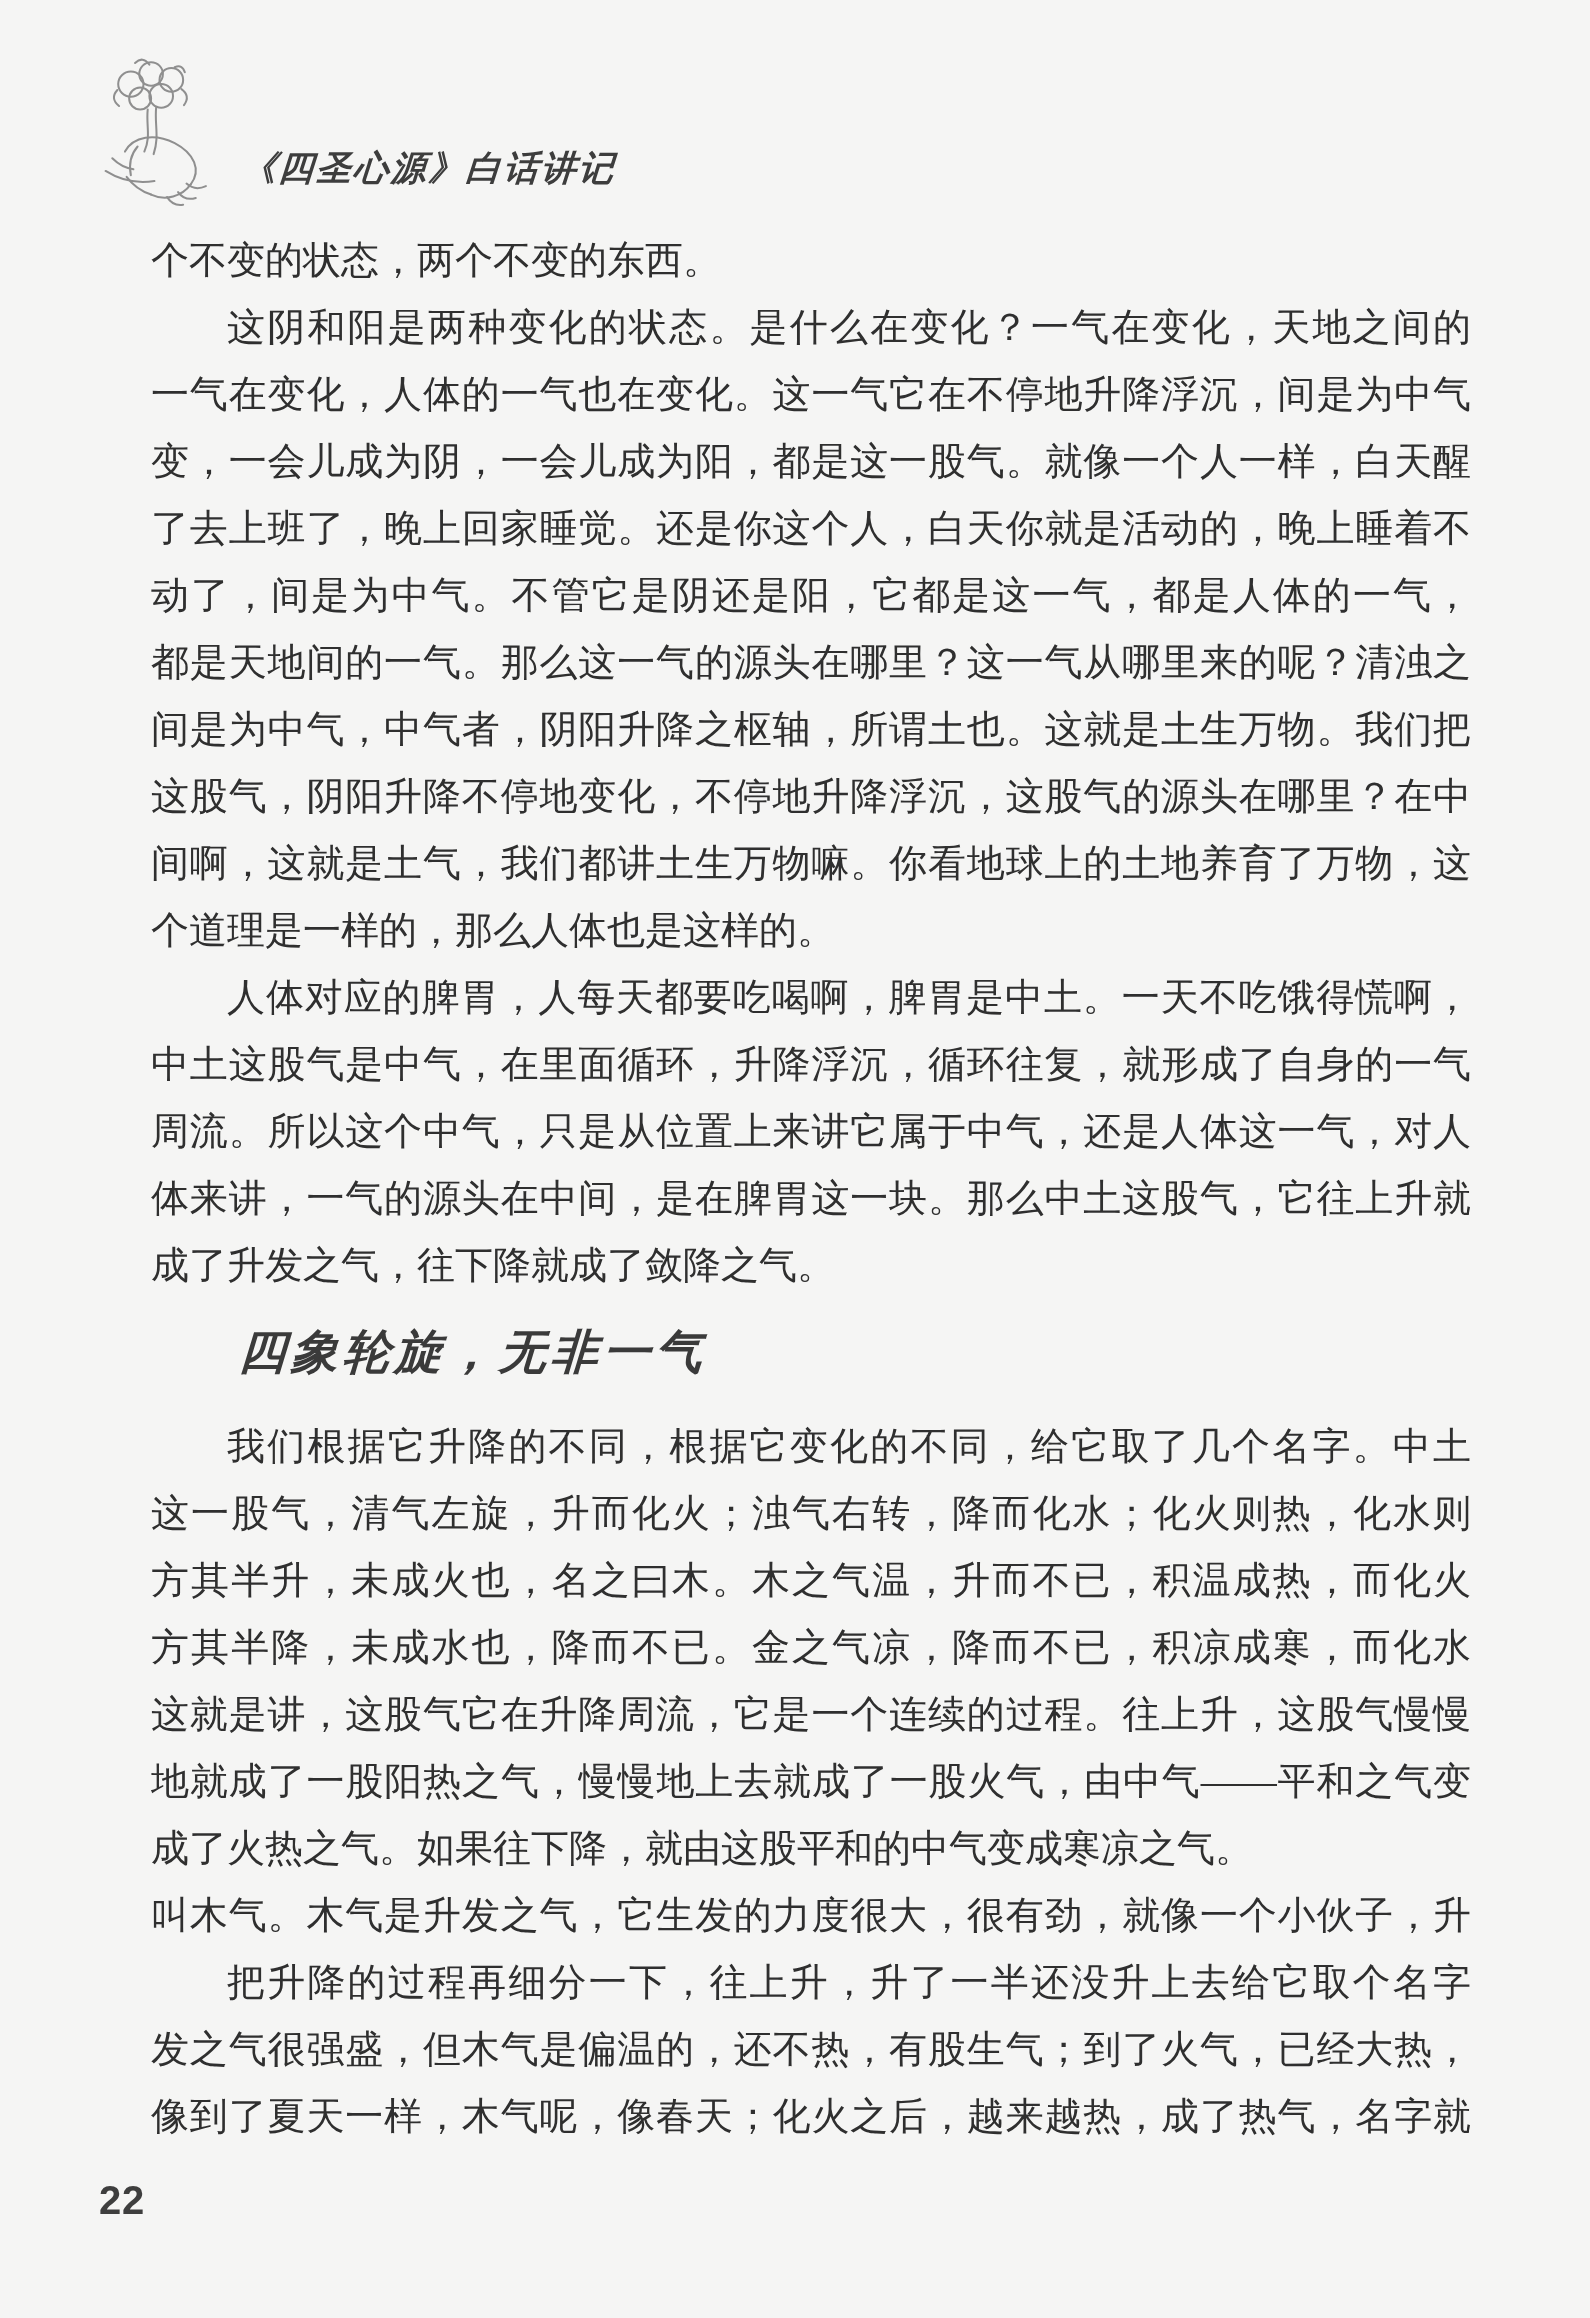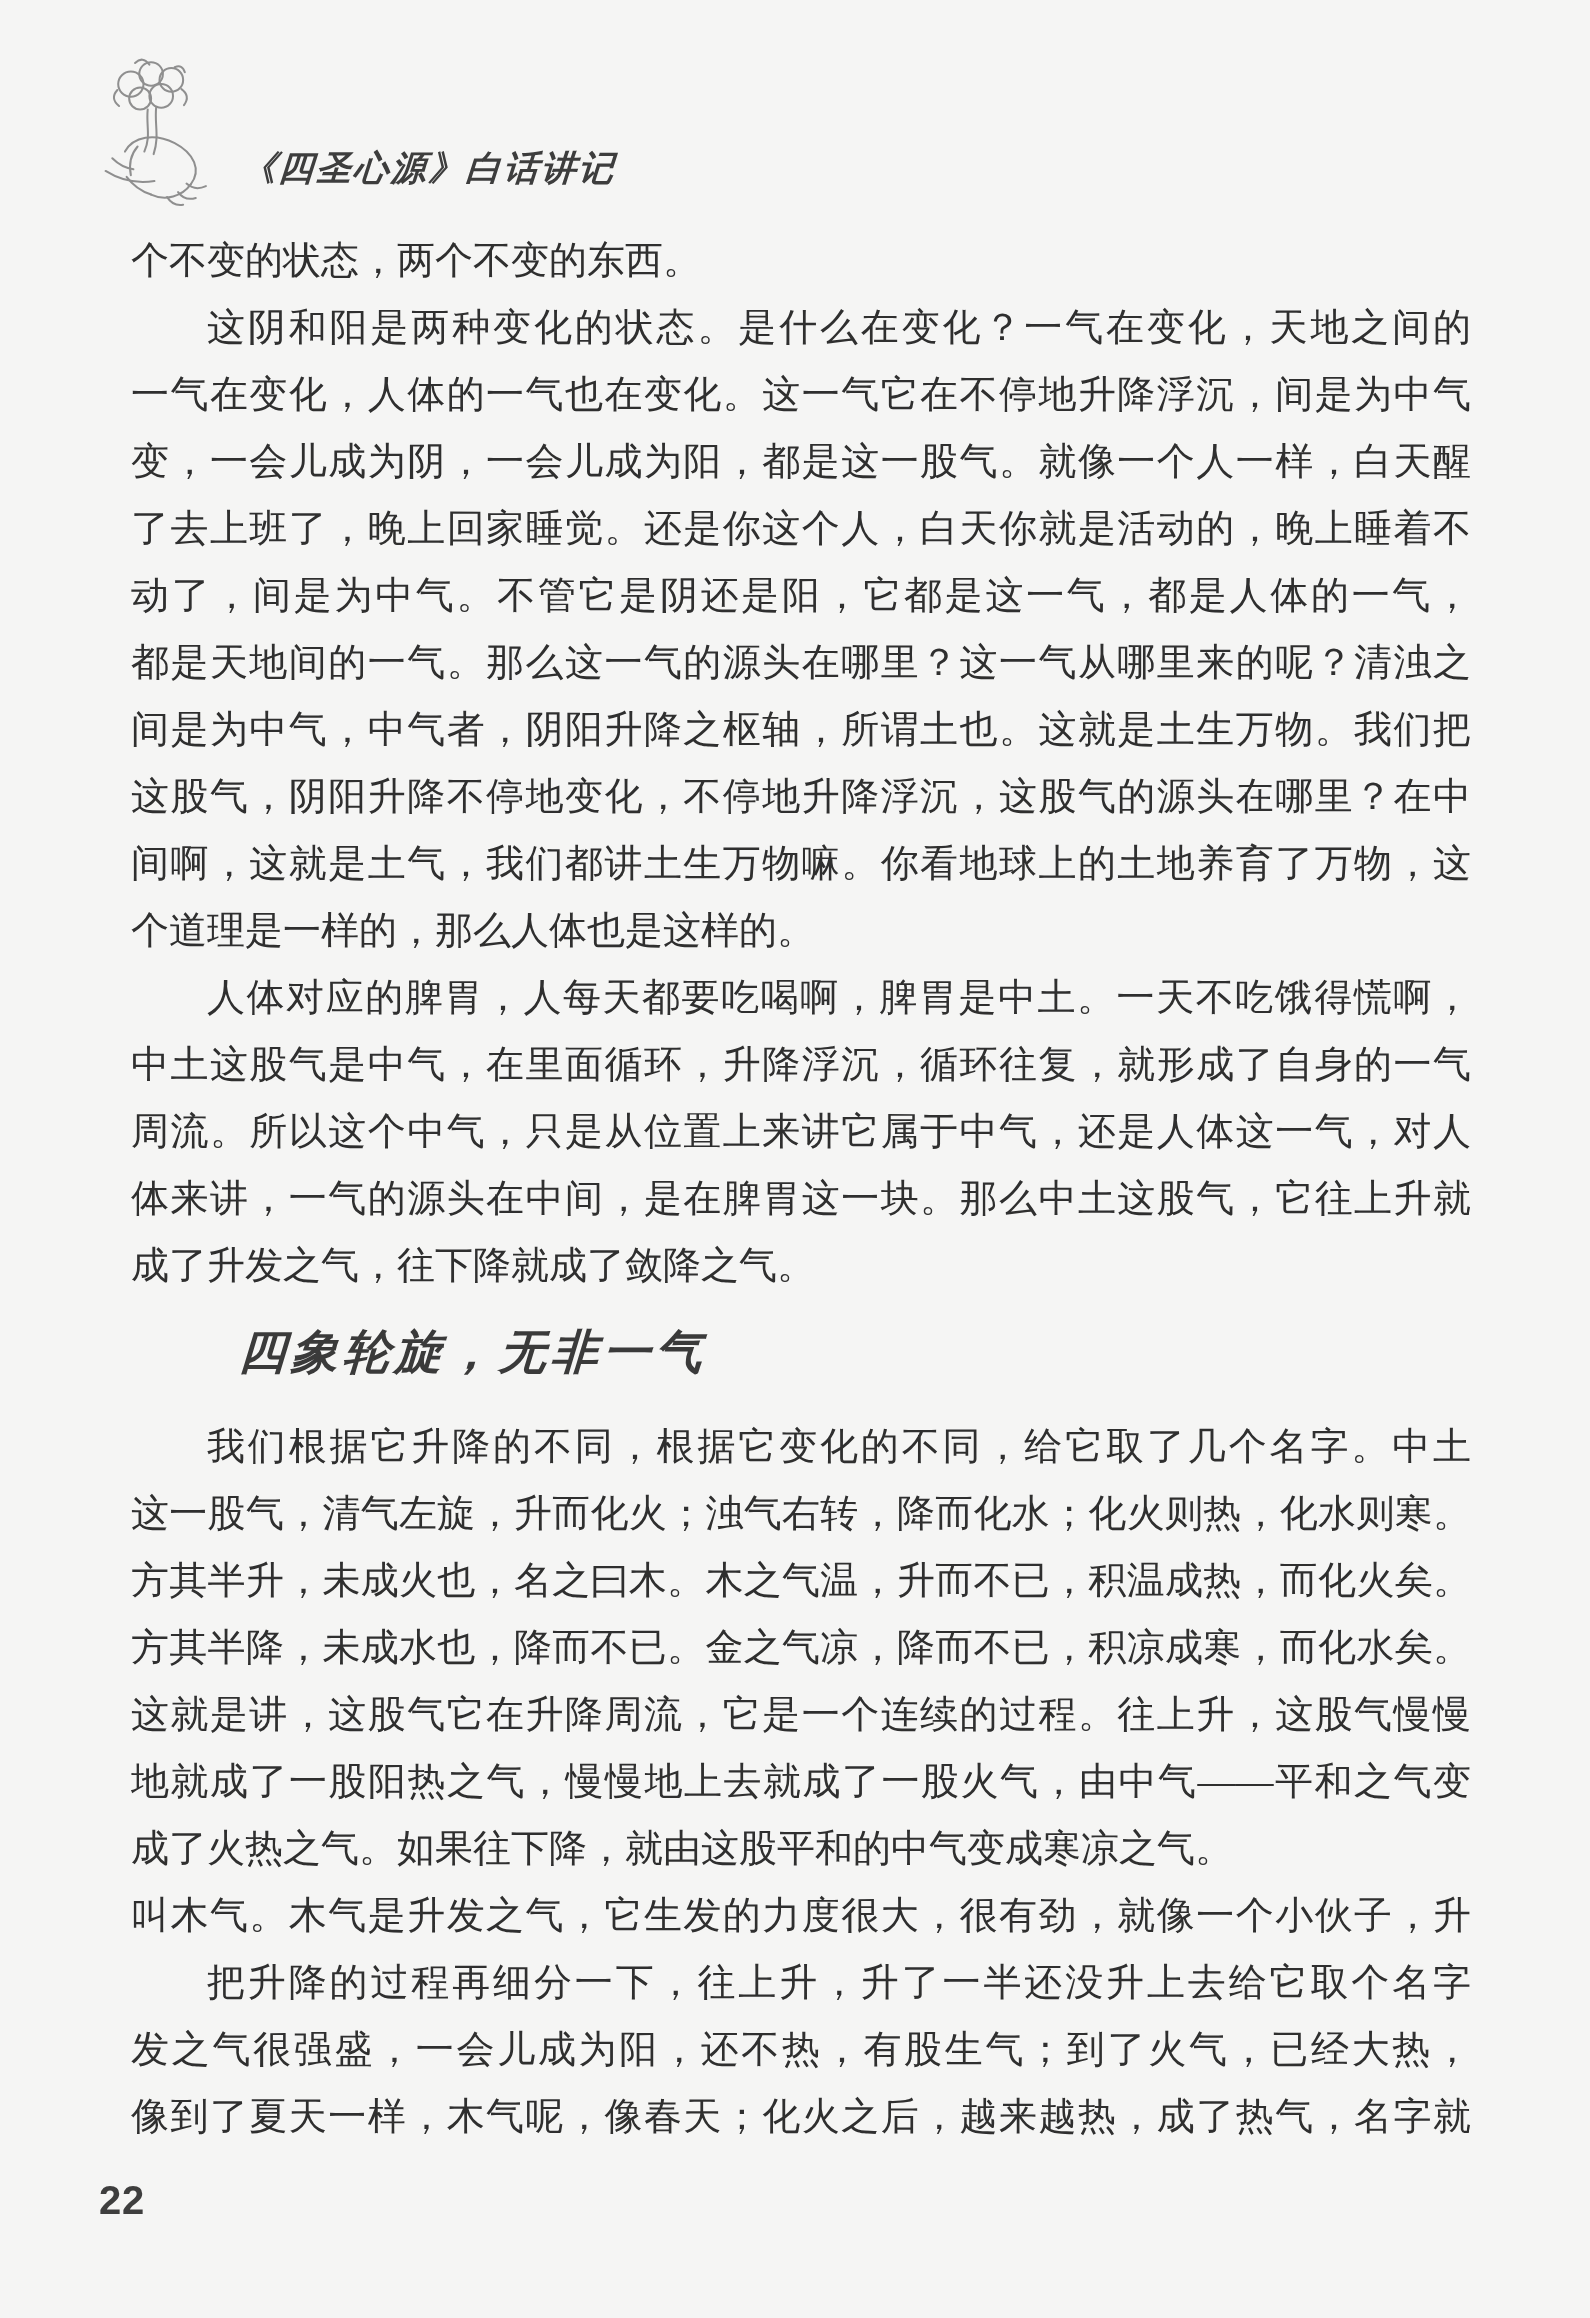--- a/index.html
+++ b/index.html
@@ -41,20 +41,21 @@
   }
   .paragraph { margin: 0; }
   .line {
     font-size: 38px;
     line-height: 67px;
     height: 67px;
     text-align: justify;
     text-justify: inter-character;
     overflow: hidden;
     white-space: nowrap;
+    margin-left: 20px;
   }
   .line.just { text-align-last: justify; white-space: normal; }
   .line.indent { text-indent: 76px; }
 
   .section-heading {
     font-size: 47px;
     line-height: 83px;
     height: 83px;
     margin: 11.8px 0 19.4px 0;
     padding-left: 108px;
@@ -145,19 +146,19 @@
       <div class="line just">这一股气，清气左旋，升而化火；浊气右转，降而化水；化火则热，化水则寒。</div>
       <div class="line just">方其半升，未成火也，名之曰木。木之气温，升而不已，积温成热，而化火矣。</div>
       <div class="line just">方其半降，未成水也，降而不已。金之气凉，降而不已，积凉成寒，而化水矣。</div>
       <div class="line just">这就是讲，这股气它在升降周流，它是一个连续的过程。往上升，这股气慢慢</div>
       <div class="line just">地就成了一股阳热之气，慢慢地上去就成了一股火气，由中气——平和之气变</div>
       <div class="line">成了火热之气。如果往下降，就由这股平和的中气变成寒凉之气。</div>
     </div>
     <div class="paragraph">
       <div class="line just">叫木气。木气是升发之气，它生发的力度很大，很有劲，就像一个小伙子，升</div>
       <div class="line indent just">把升降的过程再细分一下，往上升，升了一半还没升上去给它取个名字</div>
-      <div class="line just">发之气很强盛，一会儿成为阳，还不热，有股生气；到了火气，已经大热，</div>
+      <div class="line just">发之气很强盛，但木气是偏温的，还不热，有股生气；到了火气，已经大热，</div>
       <div class="line just">像到了夏天一样，木气呢，像春天；化火之后，越来越热，成了热气，名字就</div>
     </div>
   </main>
 
 <div class="page-number">22</div>
 
 
 </body></html>

